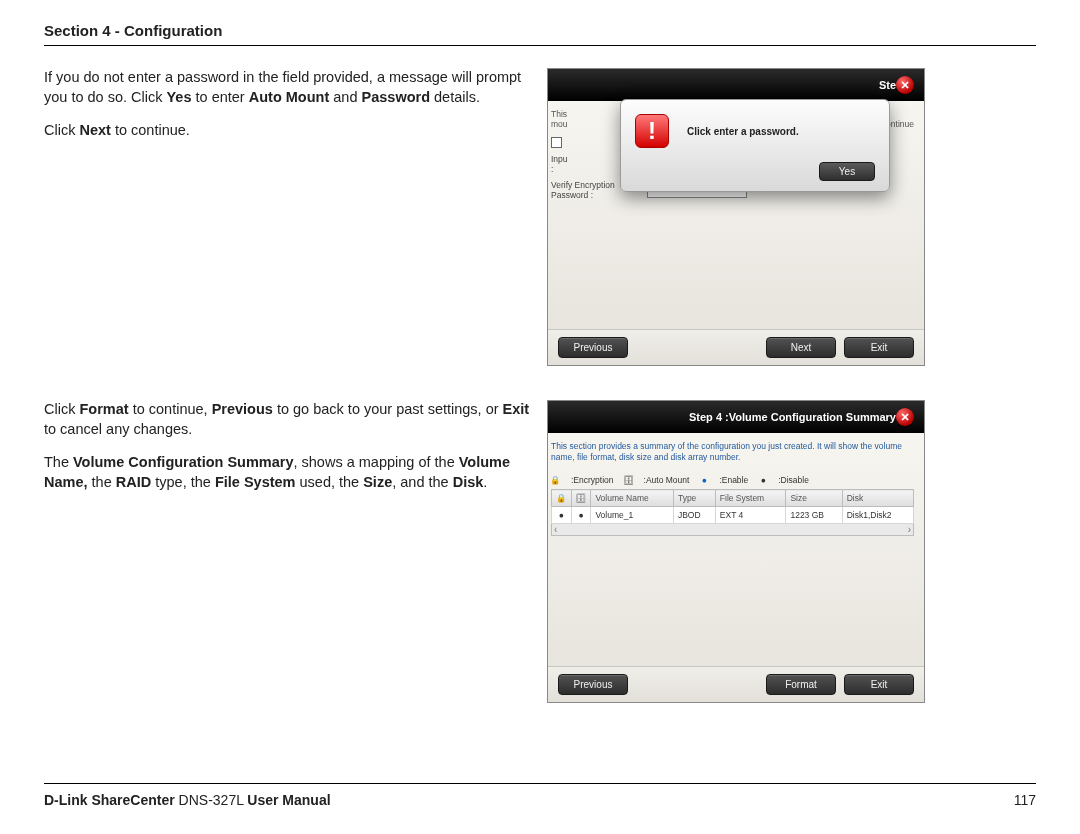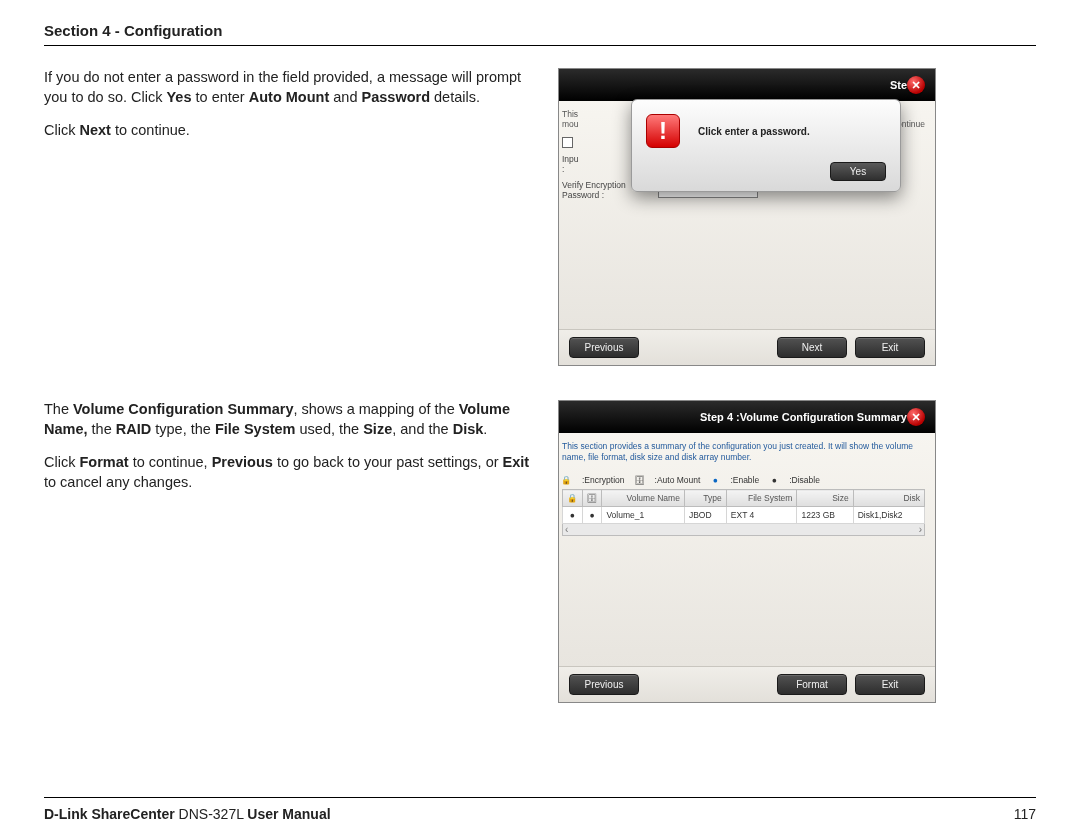--- a/index.html
+++ b/index.html
@@ -18,21 +18,21 @@
     border-bottom: 1.5px solid #000;
     padding-bottom: 6px;
     margin-bottom: 22px;
   }
   .section-title {
     font-size: 15px;
     font-weight: 700;
   }
   .content-row {
     display: flex;
-    gap: 24px;
+    gap: 13px;
     margin-bottom: 34px;
   }
   .text-col {
     width: 490px;
     font-size: 14.5px;
     line-height: 1.35;
   }
   .text-col p { margin-bottom: 14px; }
   .bold { font-weight: 700; }
 
@@ -127,30 +127,30 @@
     color:#eee; font-size:10px;
     padding:3px 0; width:56px; text-align:center;
     border:1px solid #1a1a1a; border-radius:4px;
   }
 
   
   .s2-desc { font-size: 8.5px; color: #235a9c; line-height: 1.3; margin-bottom: 12px; }
   .legend { font-size: 8.5px; color:#333; display:flex; gap:10px; margin-bottom: 4px; align-items:center;}
   .legend .ico { width:10px; height:10px; display:inline-flex; align-items:center; justify-content:center; }
   .tbl { width:100%; border:1px solid #a8a8a8; font-size:8.5px; border-collapse:collapse; background:#fff;}
-  .tbl th { background: linear-gradient(#f4f4f4,#dedede); border:1px solid #bcbcbc; padding:3px 4px; text-align:right; color:#555; font-weight:400;}
+  .tbl th { background: linear-gradient(#f4f4f4,#dedede); border:1px solid #bcbcbc; padding:3px 4px; text-align:left; color:#555; font-weight:400;}
   .tbl td { border:1px solid #d6d6d6; padding:3px 4px; color:#333;}
   .tbl .iconcell { width:14px; text-align:center; }
   .scroll-stub { background:#e9e9e9; border:1px solid #bcbcbc; border-top:none; height:12px; display:flex; justify-content:space-between; align-items:center; padding:0 2px; color:#777; font-size:10px;}
   .rowspacer { height: 120px; }
 
   
   .page-footer {
     position: absolute;
-    left: 44px; right: 44px; bottom: 12px;
+    left: 44px; right: 44px; bottom: 26px;
     border-top: 1.5px solid #000;
     padding-top: 8px;
     display: flex; justify-content: space-between;
     font-size: 14px;
   }
   .page-footer .brand .b1 { font-weight: 700; }
 </style>
 </head>
 <body>
 
@@ -209,24 +209,24 @@
           <div class="dark-btn">Next</div>
           <div class="dark-btn">Exit</div>
         </div>
       </div>
     </div>
   </div>
 
   <div class="content-row">
     <div class="text-col">
       <p>
+        <span>Click </span><span class="bold">Format</span><span> to continue, </span><span class="bold">Previous</span><span> to go back to your past settings, or </span><span class="bold">Exit</span><span> to cancel any changes.</span>
+      </p>
+      <p>
         <span>The </span><span class="bold">Volume Configuration Summary</span><span>, shows a mapping of the </span><span class="bold">Volume Name,</span><span> the </span><span class="bold">RAID</span><span> type, the </span><span class="bold">File System</span><span> used, the </span><span class="bold">Size</span><span>, and the </span><span class="bold">Disk</span><span>.</span>
-      </p>
-      <p>
-        <span>Click </span><span class="bold">Format</span><span> to continue, </span><span class="bold">Previous</span><span> to go back to your past settings, or </span><span class="bold">Exit</span><span> to cancel any changes.</span>
       </p>
     </div>
 
     <div class="shot">
       <div class="shot-header">
         <span>Step 4 :Volume Configuration Summary</span>
         <span class="close-x">✕</span>
       </div>
       <div class="shot-body">
         <div class="s2-desc">This section provides a summary of the configuration you just created. It will show the volume name, file format, disk size and disk array number.</div>

